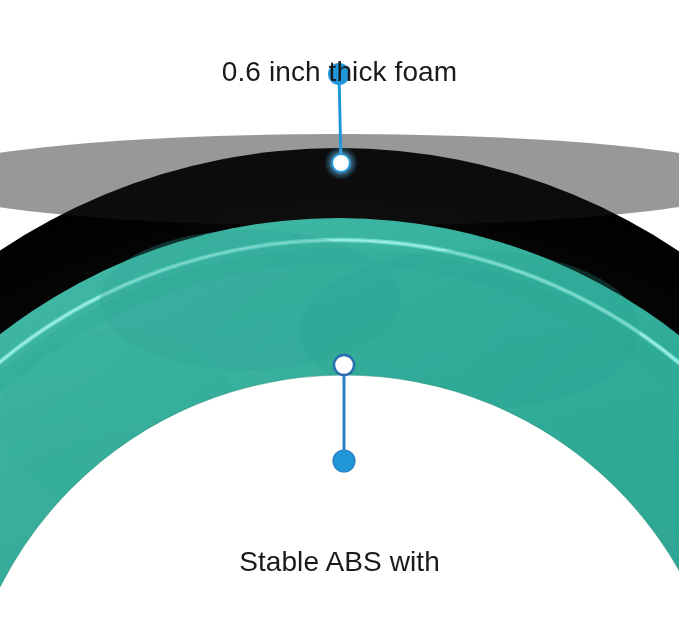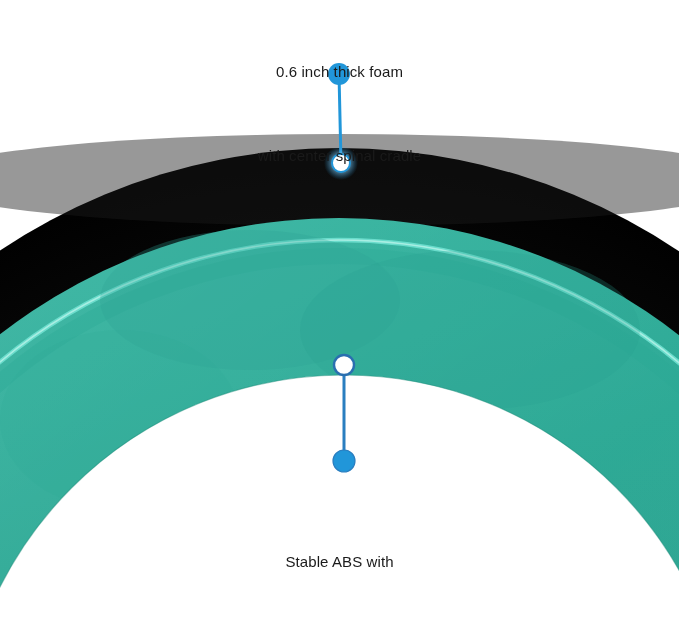--- a/index.html
+++ b/index.html
@@ -24,21 +24,21 @@
     width: 679px;
     height: 620px;
     display: block;
   }
   .callout-text {
     position: absolute;
     width: 100%;
     text-align: center;
     color: #1a1a1a;
     font-family: "Liberation Sans", sans-serif;
-    font-size: 15px;
+    font-size: 28px;
     line-height: 28px;
     letter-spacing: 0.1px;
     white-space: pre;
     pointer-events: none;
   }
   #top-callout-text {
     top: 2px;
   }
   #bottom-callout-text {
     top: 492px;
@@ -116,21 +116,20 @@
       <g>
         <line id="bottom-leader" x1="344" y1="365" x2="344" y2="461" stroke="#2a7ec0" stroke-width="3" stroke-linecap="round"></line>
         <circle id="bottom-target-dot" cx="344" cy="365" r="10" fill="#ffffff" stroke="#2a6fb0" stroke-width="2.4"></circle>
         <circle id="bottom-label-dot" cx="344" cy="461" r="11" fill="#2196d9" stroke="#2a7ec0" stroke-width="1.2"></circle>
       </g>
     </g>
   </svg>
 
   <div class="callout-text" id="top-callout-text" style="color: rgb(26, 26, 26);">
     <span class="callout-line">0.6 inch thick foam</span>
-    <span class="callout-line">with center spinal cradle</span>
   </div>
 
   <div class="callout-text" id="bottom-callout-text" style="color: rgb(26, 26, 26);">
     <span class="callout-line">Stable ABS with</span>
     
     
   </div>
 
 </div>
 

